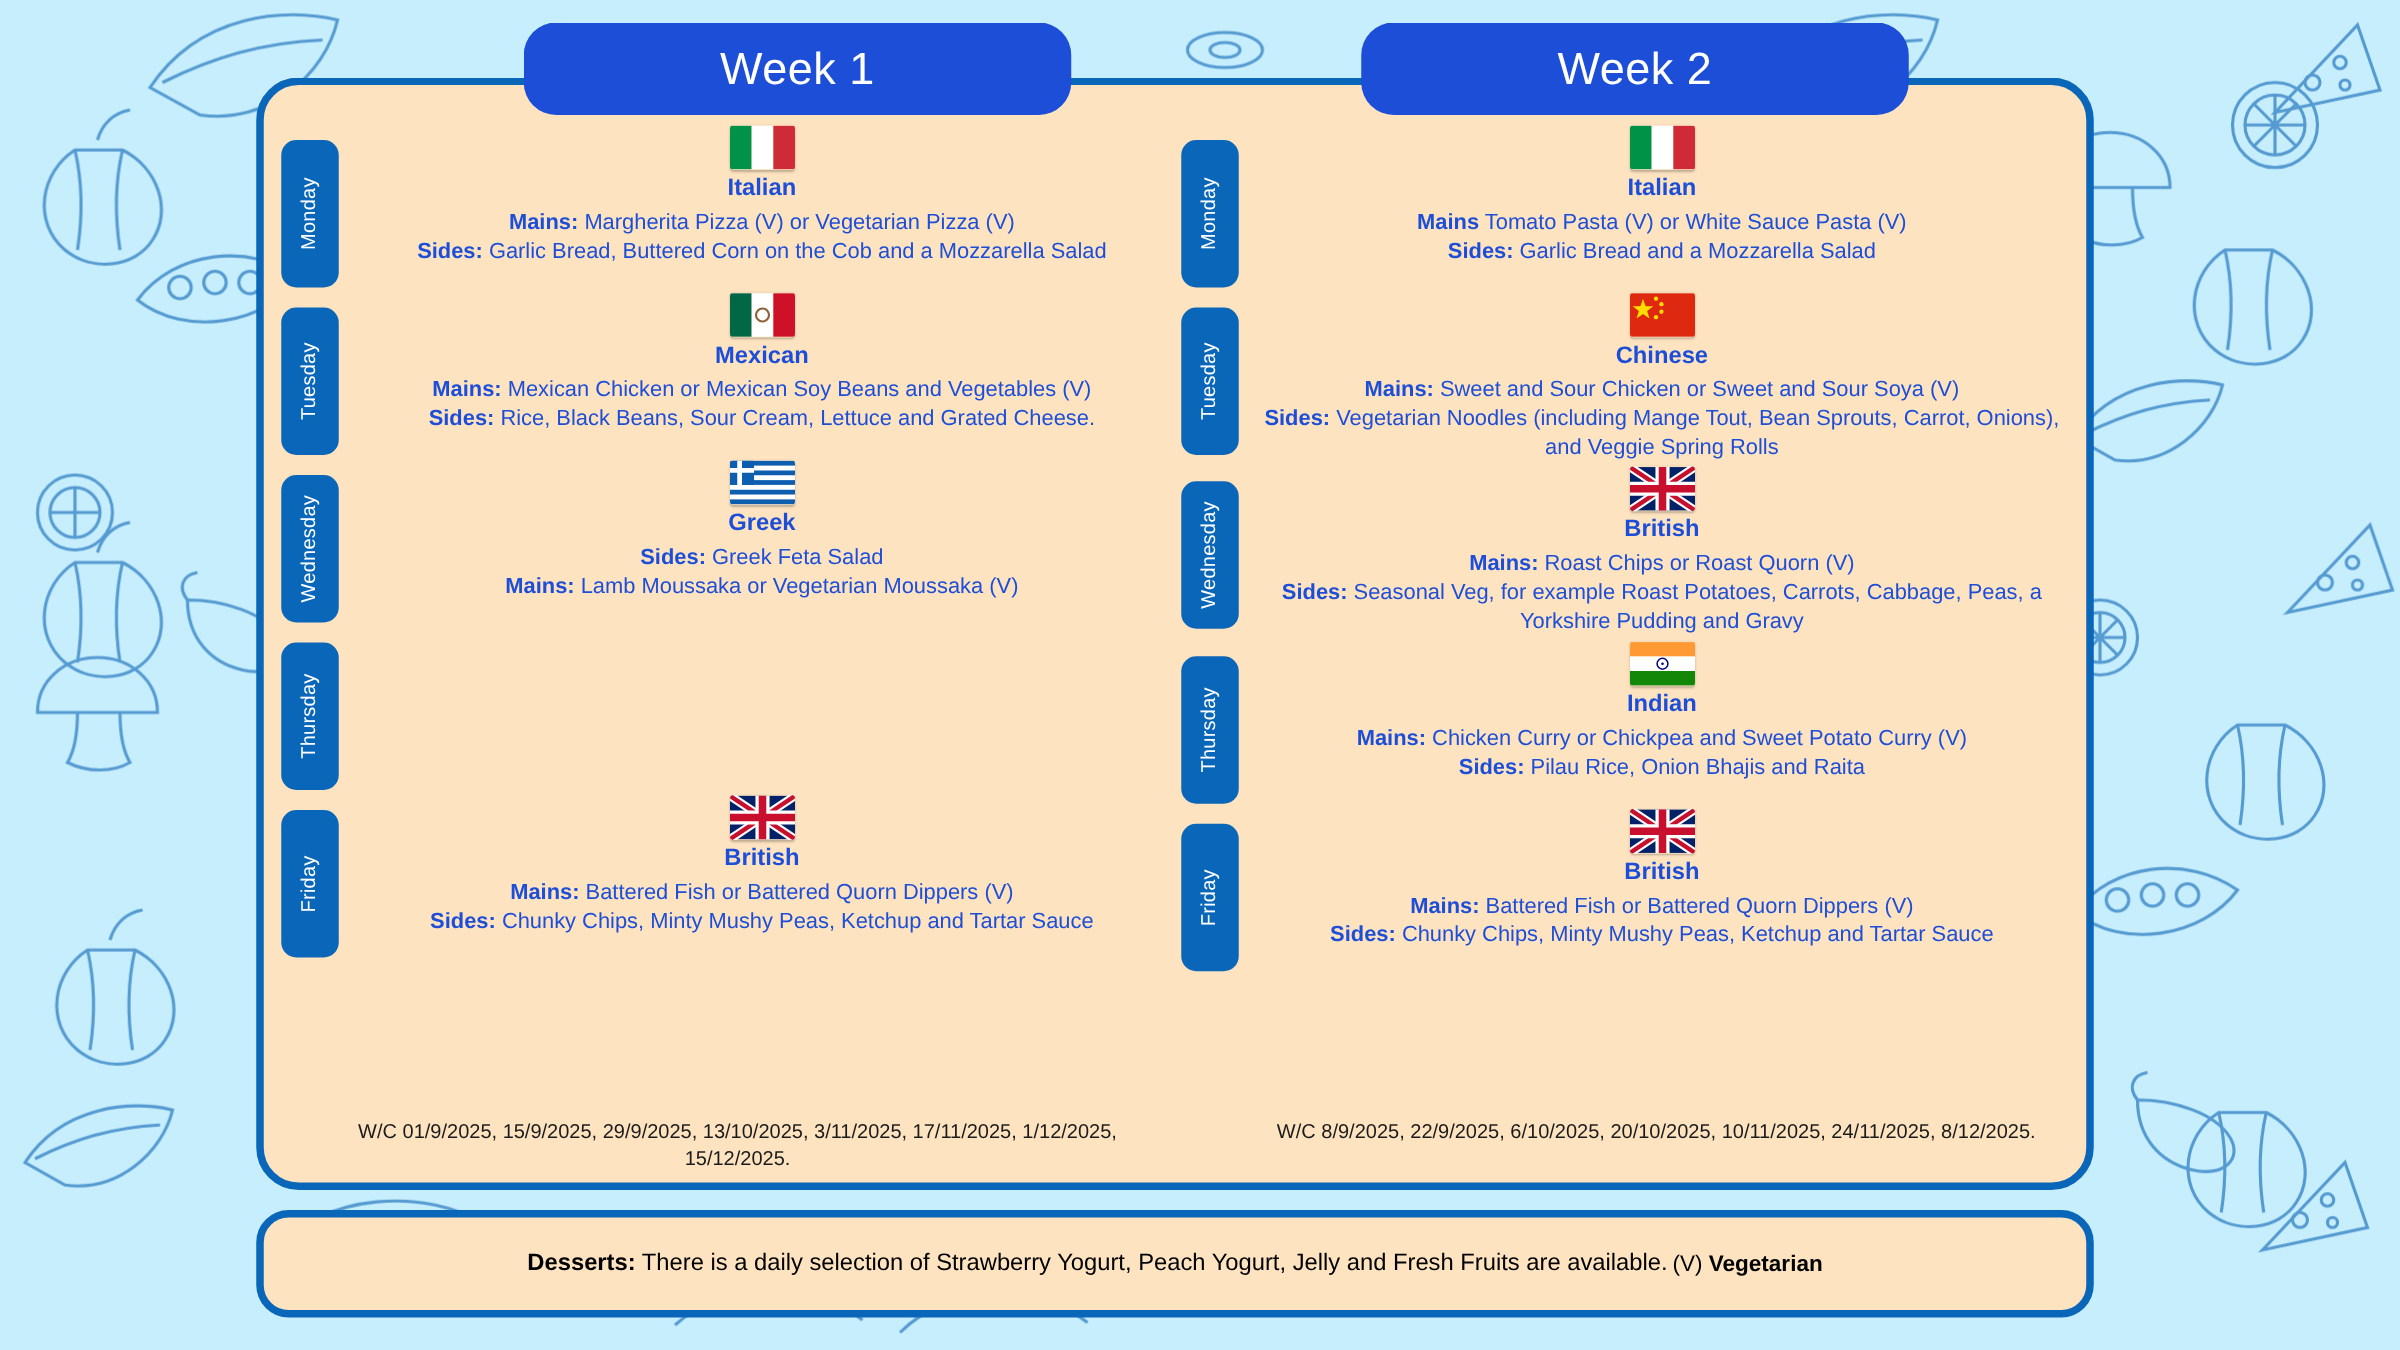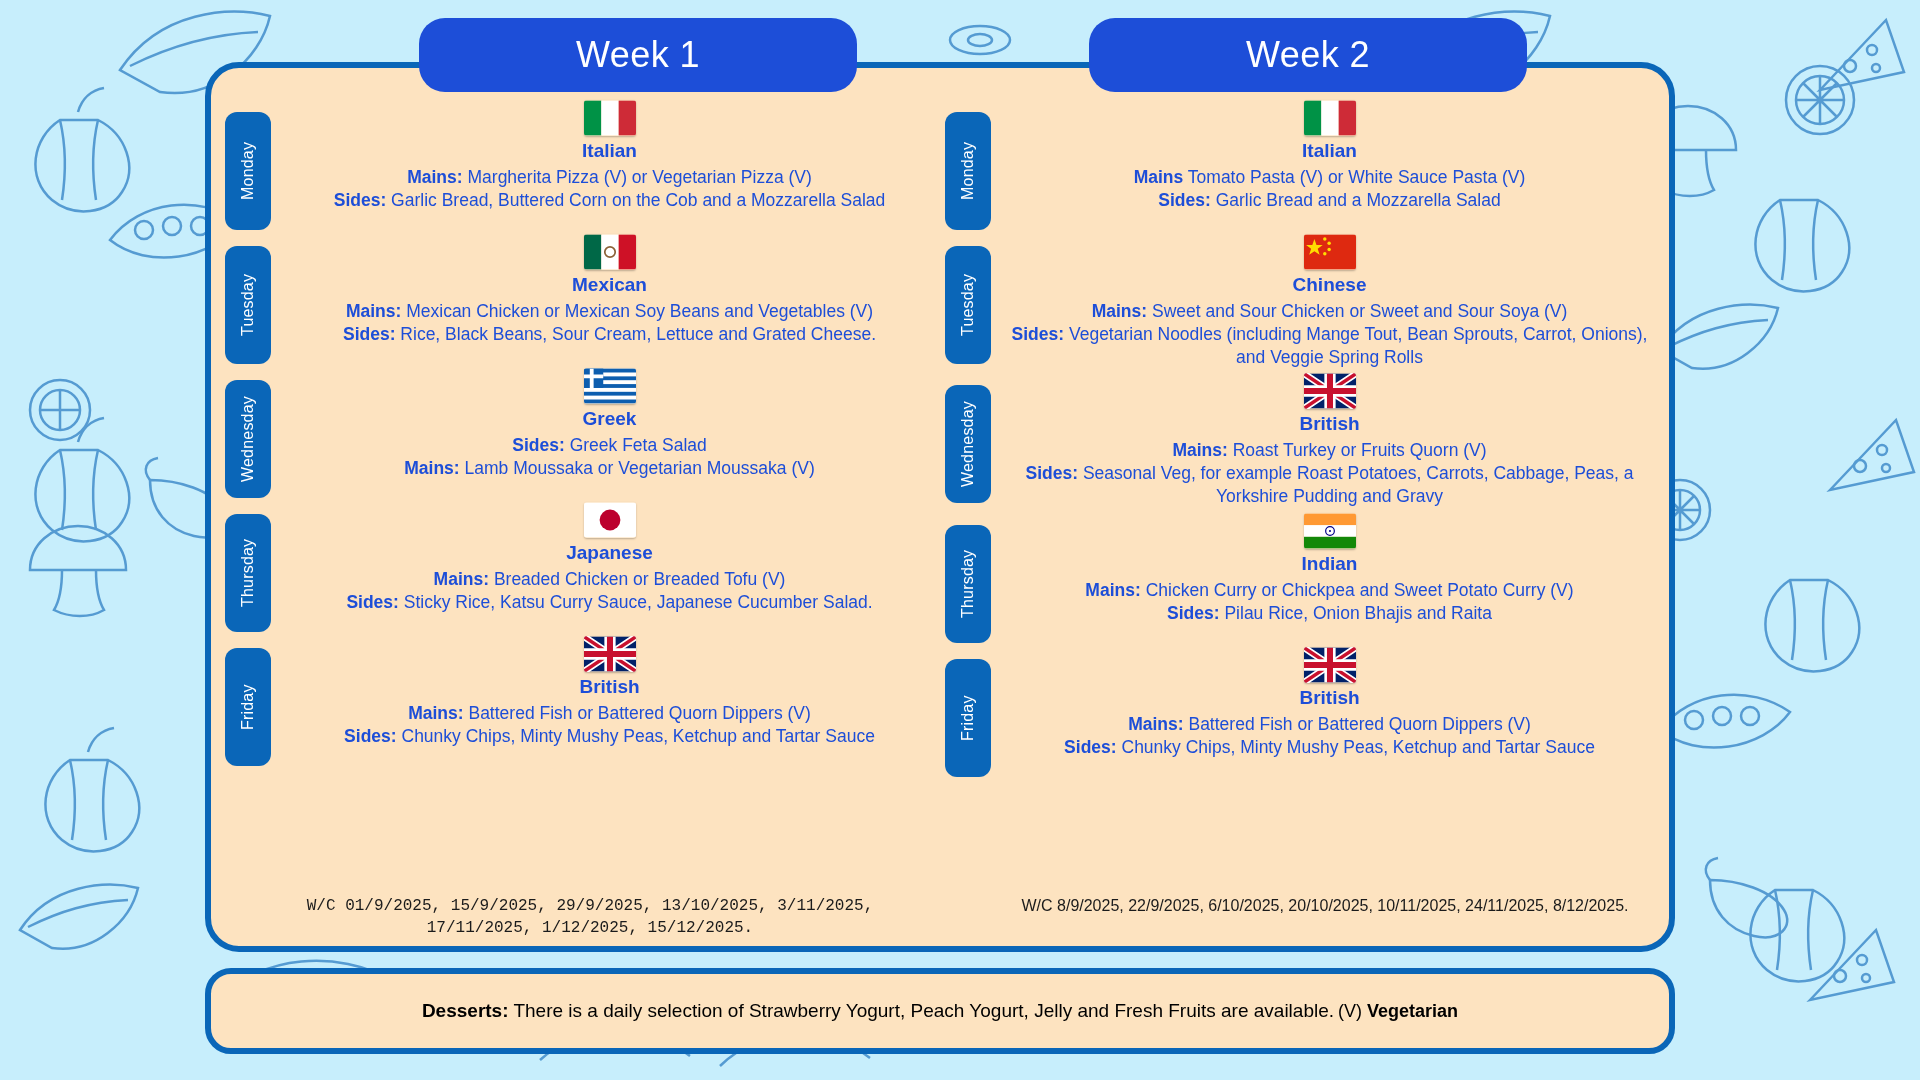--- a/index.html
+++ b/index.html
@@ -118,21 +118,21 @@
   }
   .meal-line b { font-weight: bold; text-align: center; }
 
   .wc-note {
     position: absolute;
     font-size: 16px;
     line-height: 1.4;
     text-align: center;
     color: #1b1b1b;
   }
-  #week1-wc { left: 280px; top: 895px; width: 620px; font-family: Liberation Mono, monospace; }
+  #week1-wc { left: 280px; top: 895px; width: 620px; }
   #week2-wc { left: 985px; top: 895px; width: 680px; }
 
   
   #footer-panel {
     position: absolute;
     left: 205px;
     top: 968px;
     width: 1470px;
     height: 86px;
     background: #fde3c0;
@@ -361,35 +361,20 @@
       </p>
       <p class="meal-line">
         <b>Mains:</b>
         <span>Lamb Moussaka or Vegetarian Moussaka (V)</span>
       </p>
     </div>
   </div>
 
   <div class="day-row">
     <div class="day-tab tab-thu">Thursday</div>
-    <div class="day-body">
-      <svg class="flag" viewBox="0 0 60 40">
-        <rect width="60" height="40" fill="#ffffff"></rect>
-        <circle cx="30" cy="20" r="12" fill="#bc002d"></circle>
-      </svg>
-      <div class="cuisine">Japanese</div>
-      <p class="meal-line">
-        <b>Mains:</b>
-        <span>Breaded Chicken or Breaded Tofu (V)</span>
-      </p>
-      <p class="meal-line">
-        <b>Sides:</b>
-        <span>Sticky Rice, Katsu Curry Sauce, Japanese Cucumber Salad.</span>
-      </p>
-    </div>
   </div>
 
   <div class="day-row">
     <div class="day-tab tab-fri">Friday</div>
     <div class="day-body">
       <svg class="flag" viewBox="0 0 60 40">
         <rect width="60" height="40" fill="#012169"></rect>
         <path d="M0 0 L60 40 M60 0 L0 40" stroke="#ffffff" stroke-width="8"></path>
         <path d="M0 0 L60 40 M60 0 L0 40" stroke="#c8102e" stroke-width="4"></path>
         <path d="M30 0 v40 M0 20 h60" stroke="#ffffff" stroke-width="13"></path>
@@ -462,21 +447,21 @@
       <svg class="flag" viewBox="0 0 60 40">
         <rect width="60" height="40" fill="#012169"></rect>
         <path d="M0 0 L60 40 M60 0 L0 40" stroke="#ffffff" stroke-width="8"></path>
         <path d="M0 0 L60 40 M60 0 L0 40" stroke="#c8102e" stroke-width="4"></path>
         <path d="M30 0 v40 M0 20 h60" stroke="#ffffff" stroke-width="13"></path>
         <path d="M30 0 v40 M0 20 h60" stroke="#c8102e" stroke-width="7"></path>
       </svg>
       <div class="cuisine">British</div>
       <p class="meal-line">
         <b>Mains:</b>
-        <span>Roast Turkey or Fruits Quorn (V)</span>
+        <span>Roast Chips or Roast Quorn (V)</span>
       </p>
       <p class="meal-line">
         <b>Sides:</b>
         <span>Seasonal Veg, for example Roast Potatoes, Carrots, Cabbage, Peas, a Yorkshire Pudding and Gravy</span>
       </p>
     </div>
   </div>
 
   <div class="day-row">
     <div class="day-tab tab-thu">Thursday</div>

